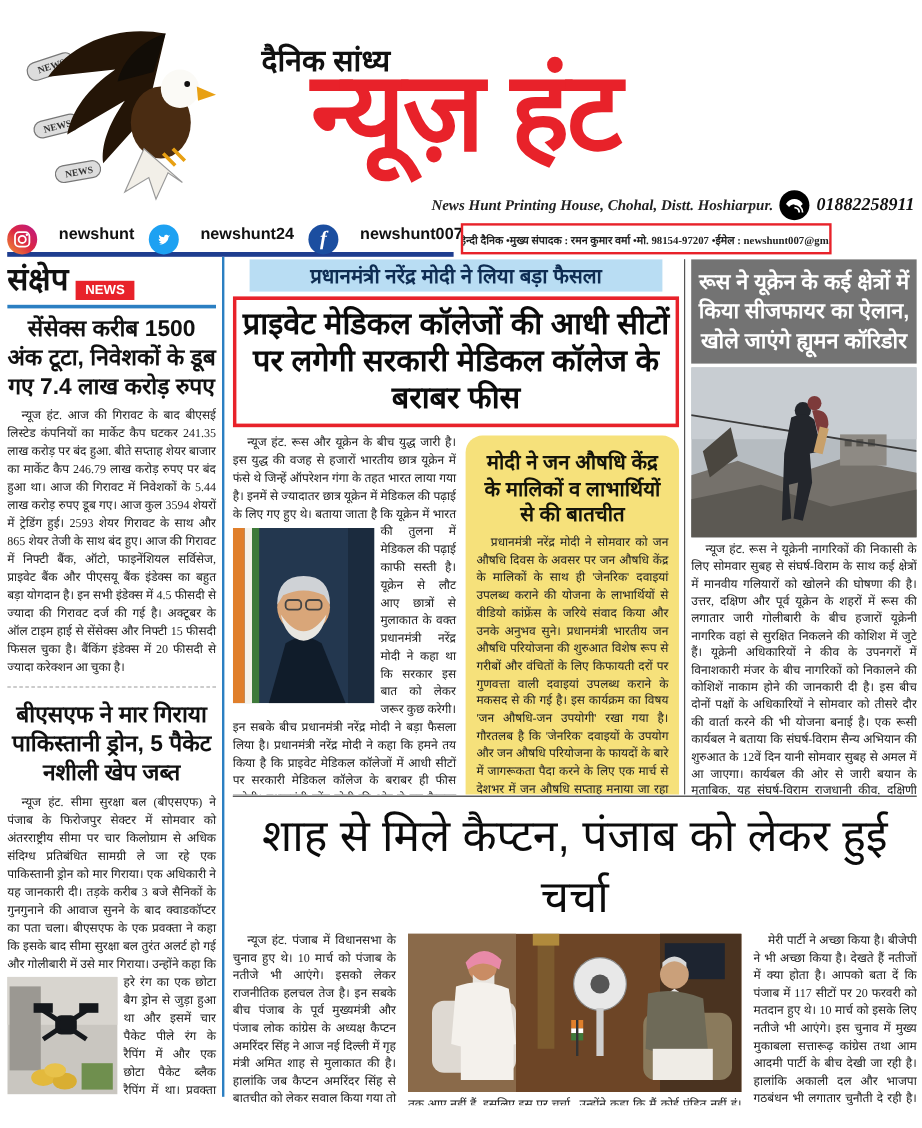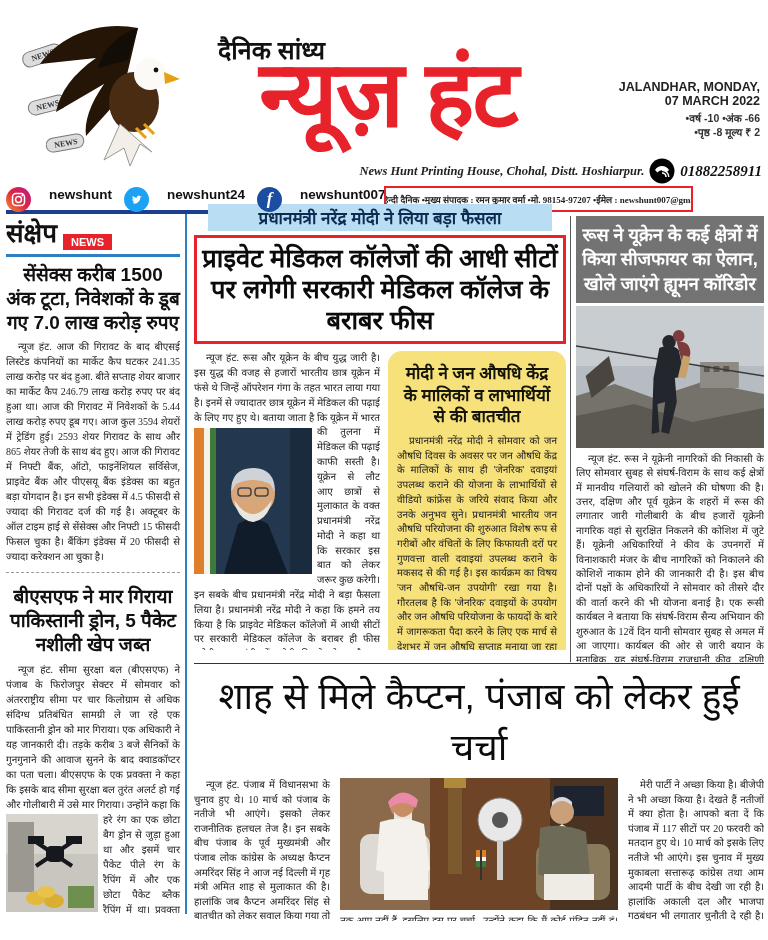--- a/index.html
+++ b/index.html
@@ -48,21 +48,21 @@
   #sidebar-badge { background:#e8222a; color:#fff; font-family:"Liberation Sans",sans-serif;
                    font-weight:bold; font-size:11px; padding:2px 8px; }
   .sb-article { border-top:3px solid #2b7fc2; padding-top:6px; }
   .sb-headline { font-family:"Liberation Sans",sans-serif; font-weight:bold; font-size:19px;
                  line-height:1.25; text-align:center; color:#111; margin-bottom:5px; }
   .sb-body { font-size:10px; line-height:1.5; text-align:justify; text-indent:12px; color:#222; }
   .sb-divider { border-top:1px dashed #999; margin:8px 0 6px 0; }
   #drone-photo { float:left; width:92px; height:98px; margin:2px 5px 2px 0; }
 
   
-  #main-col { position:absolute; left:194px; top:204px; width:372px; height:446px; overflow:hidden; }
+  #main-col { position:absolute; left:194px; top:216px; width:372px; height:446px; overflow:hidden; }
   #kicker { margin:0 14px; background:#b9ddf3; color:#0e2c52; text-align:center;
             font-family:"Liberation Sans",sans-serif; font-weight:bold; font-size:17px; padding:2px 0; }
   #main-headline-box { border:3px solid #e8222a; margin-top:4px; padding:5px 4px; }
   #main-headline { font-family:"Liberation Sans",sans-serif; font-weight:bold; font-size:25.5px;
                    line-height:1.22; text-align:center; color:#0b0b0b; }
   #story-row { display:flex; gap:8px; margin-top:7px; }
   #story-text { width:186px; font-size:10px; line-height:1.48; text-align:justify; color:#222;
                 text-indent:12px; }
   #modi-photo { float:left; width:118px; height:146px; margin:3px 5px 2px 0; }
   #yellow-box { width:178px; background:#f6e17b; border-radius:14px; padding:12px 9px 8px 9px;
@@ -115,26 +115,20 @@
       <circle cx="132" cy="54" r="16" fill="#fbfaf6"></circle>
       <circle cx="138" cy="50" r="2.4" fill="#111"></circle>
       <path d="M146 52 l16 7 -15 5 z" fill="#e8a013"></path>
       <path d="M118 108 l10 10 M126 104 l10 10" stroke="#e8a013" stroke-width="3"></path>
     </g>
   </svg>
 
   <div id="tagline">दैनिक सांध्य</div>
   <div id="paper-title">न्यूज़ हंट</div>
 
-  <div id="edition">
-    <div class="e1">JALANDHAR, MONDAY,</div>
-    <div class="e2">07 MARCH 2022</div>
-    <div class="e3">•वर्ष -10  •अंक -66</div>
-    <div class="e4">•पृष्ठ -8  मूल्य ₹ 2</div>
-  </div>
 
   <div id="address-row">
     <span id="address">News Hunt Printing House, Chohal, Distt. Hoshiarpur.</span>
     <svg id="phone-badge" viewBox="0 0 26 26">
       <circle cx="13" cy="13" r="12.5" fill="#000"></circle>
       <path d="M6 12 C9 6.5 17 6.5 20 12 L17.4 14.6 C15.2 11.4 10.8 11.4 8.6 14.6 Z" fill="#fff"></path>
       <path d="M13 15 a4 4 0 0 1 4 4" stroke="#fff" stroke-width="1.6" fill="none"></path>
       <path d="M13 12.2 a6.8 6.8 0 0 1 6.8 6.8" stroke="#fff" stroke-width="1.4" fill="none"></path>
     </svg>
     <span id="phone-number">01882258911</span>
@@ -167,21 +161,21 @@
 </div>
 <div id="info-box">•सांध्य हिन्दी दैनिक  •मुख्य संपादक : रमन कुमार वर्मा  •मो. 98154-97207  •ईमेल : newshunt007@gmail.com</div>
 
 <div id="sidebar">
   <div id="sidebar-head">
     <span id="sidebar-title">संक्षेप</span>
     <span id="sidebar-badge">NEWS</span>
   </div>
 
   <div class="sb-article">
-    <div class="sb-headline">सेंसेक्स करीब 1500 अंक टूटा, निवेशकों के डूब गए 7.0 लाख करोड़ रुपए</div>
+    <div class="sb-headline">सेंसेक्स करीब 1500 अंक टूटा, निवेशकों के डूब गए 7.4 लाख करोड़ रुपए</div>
     <div class="sb-body">न्यूज हंट. आज की गिरावट के बाद बीएसई लिस्टेड कंपनियों का मार्केट कैप घटकर 241.35 लाख करोड़ पर बंद हुआ. बीते सप्ताह शेयर बाजार का मार्केट कैप 246.79 लाख करोड़ रुपए पर बंद हुआ था। आज की गिरावट में निवेशकों के 5.44 लाख करोड़ रुपए डूब गए। आज कुल 3594 शेयरों में ट्रेडिंग हुई। 2593 शेयर गिरावट के साथ और 865 शेयर तेजी के साथ बंद हुए। आज की गिरावट में निफ्टी बैंक, ऑटो, फाइनेंशियल सर्विसेज, प्राइवेट बैंक और पीएसयू बैंक इंडेक्स का बहुत बड़ा योगदान है। इन सभी इंडेक्स में 4.5 फीसदी से ज्यादा की गिरावट दर्ज की गई है। अक्टूबर के ऑल टाइम हाई से सेंसेक्स और निफ्टी 15 फीसदी फिसल चुका है। बैंकिंग इंडेक्स में 20 फीसदी से ज्यादा करेक्शन आ चुका है।</div>
   </div>
 
   <div class="sb-divider"></div>
 
   <div class="sb-article" style="border-top:none;">
     <div class="sb-headline">बीएसएफ ने मार गिराया पाकिस्तानी ड्रोन, 5 पैकेट नशीली खेप जब्त</div>
     <div class="sb-body">
       <span>न्यूज हंट. सीमा सुरक्षा बल (बीएसएफ) ने पंजाब के फिरोजपुर सेक्टर में सोमवार को अंतरराष्ट्रीय सीमा पर चार किलोग्राम से अधिक संदिग्ध प्रतिबंधित सामग्री ले जा रहे एक पाकिस्तानी ड्रोन को मार गिराया। एक अधिकारी ने यह जानकारी दी। तड़के करीब 3 बजे सैनिकों के गुनगुनाने की आवाज सुनने के बाद क्वाडकॉप्टर का पता चला। बीएसएफ के एक प्रवक्ता ने कहा कि इसके बाद सीमा सुरक्षा बल तुरंत अलर्ट हो गई और गोलीबारी में उसे मार गिराया।</span>
       <svg id="drone-photo" viewBox="0 0 92 98">

